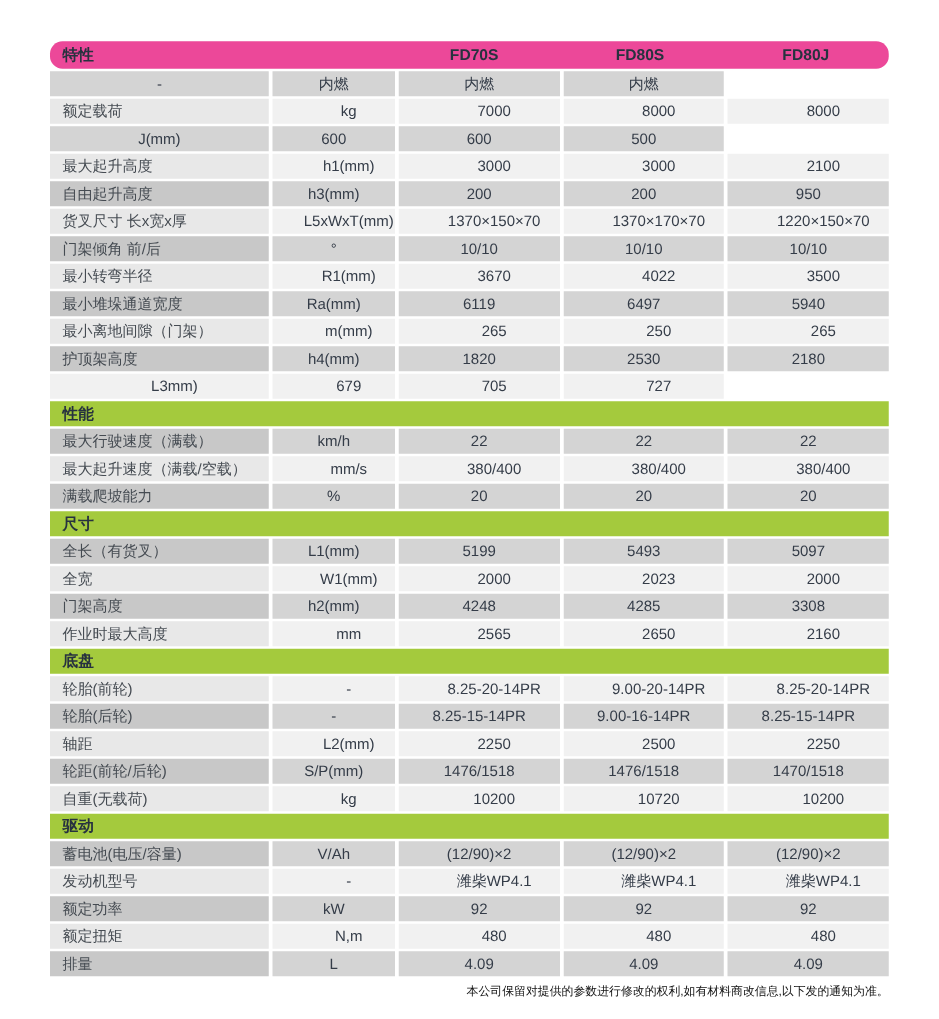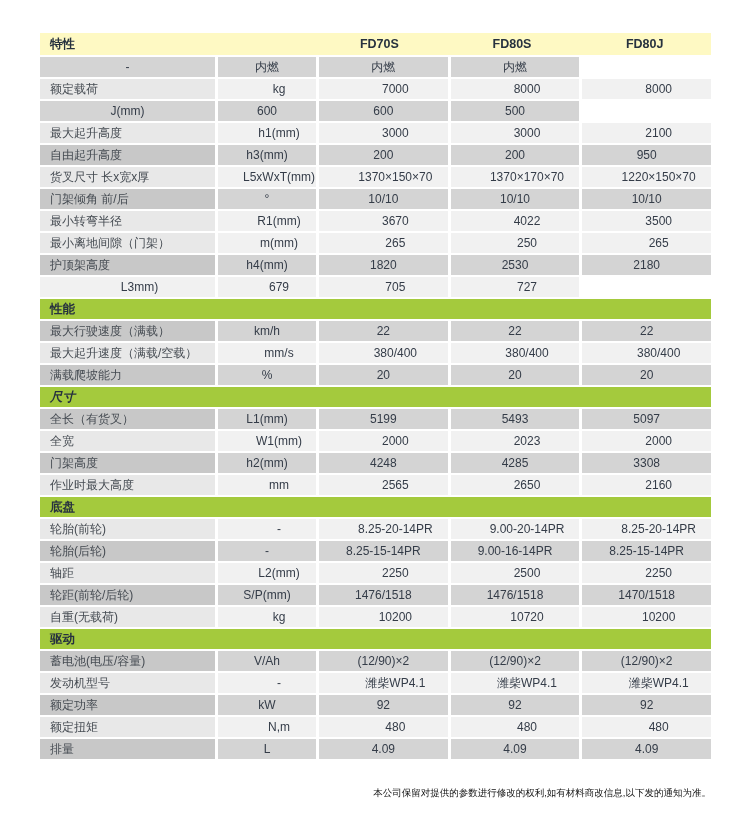--- a/index.html
+++ b/index.html
@@ -71,21 +71,21 @@
     font-size: 9.5px;
     font-weight: normal;
     color: #111111;
     letter-spacing: 0px;
   }
 </style>
 </head>
 <body>
 
 <div class="spec-table">
-  <div class="header-bar" id="table-header" style="background: #fef9c3;">
+  <div class="header-bar" id="table-header" style="background: #ec4899; border-radius: 10px;">
     <div class="feature">特性</div>
     <div></div>
   <div class="model">FD70S</div>
       <div class="model">FD80S</div>
       <div class="model">FD80J</div>
     </div>
   <div id="sections-container">
       <div class="grid-row row-dark">
         <div class="cell unit">-</div>
         <div class="cell val">内燃</div>
@@ -133,20 +133,27 @@
         <div class="cell val">10/10</div>
         <div class="cell val">10/10</div>
       </div>
       <div class="grid-row row-light">
         <div class="cell label">最小转弯半径</div>
         <div class="cell unit">R1(mm)</div>
         <div class="cell val">3670</div>
         <div class="cell val">4022</div>
         <div class="cell val">3500</div>
       </div>
+      <div class="grid-row row-dark">
+        <div class="cell label">最小堆垛通道宽度</div>
+        <div class="cell unit">Ra(mm)</div>
+        <div class="cell val">6119</div>
+        <div class="cell val">6497</div>
+        <div class="cell val">5940</div>
+      </div>
       <div class="grid-row row-light">
         <div class="cell label">最小离地间隙（门架）</div>
         <div class="cell unit">m(mm)</div>
         <div class="cell val">265</div>
         <div class="cell val">250</div>
         <div class="cell val">265</div>
       </div>
       <div class="grid-row row-dark">
         <div class="cell label">护顶架高度</div>
         <div class="cell unit">h4(mm)</div>
@@ -175,21 +182,21 @@
         <div class="cell val">380/400</div>
         <div class="cell val">380/400</div>
       </div>
       <div class="grid-row row-dark">
         <div class="cell label">满载爬坡能力</div>
         <div class="cell unit">%</div>
         <div class="cell val">20</div>
         <div class="cell val">20</div>
         <div class="cell val">20</div>
       </div>
-      <div class="bar" style="background: rgb(164, 202, 61); font-style: italic;"><span class="section-title">尺寸</span></div>
+      <div class="bar" style="background: rgb(164, 202, 61);"><span class="section-title">尺寸</span></div>
       <div class="grid-row row-dark">
         <div class="cell label">全长（有货叉）</div>
         <div class="cell unit">L1(mm)</div>
         <div class="cell val">5199</div>
         <div class="cell val">5493</div>
         <div class="cell val">5097</div>
       </div>
       <div class="grid-row row-light">
         <div class="cell label">全宽</div>
         <div class="cell unit">W1(mm)</div>

